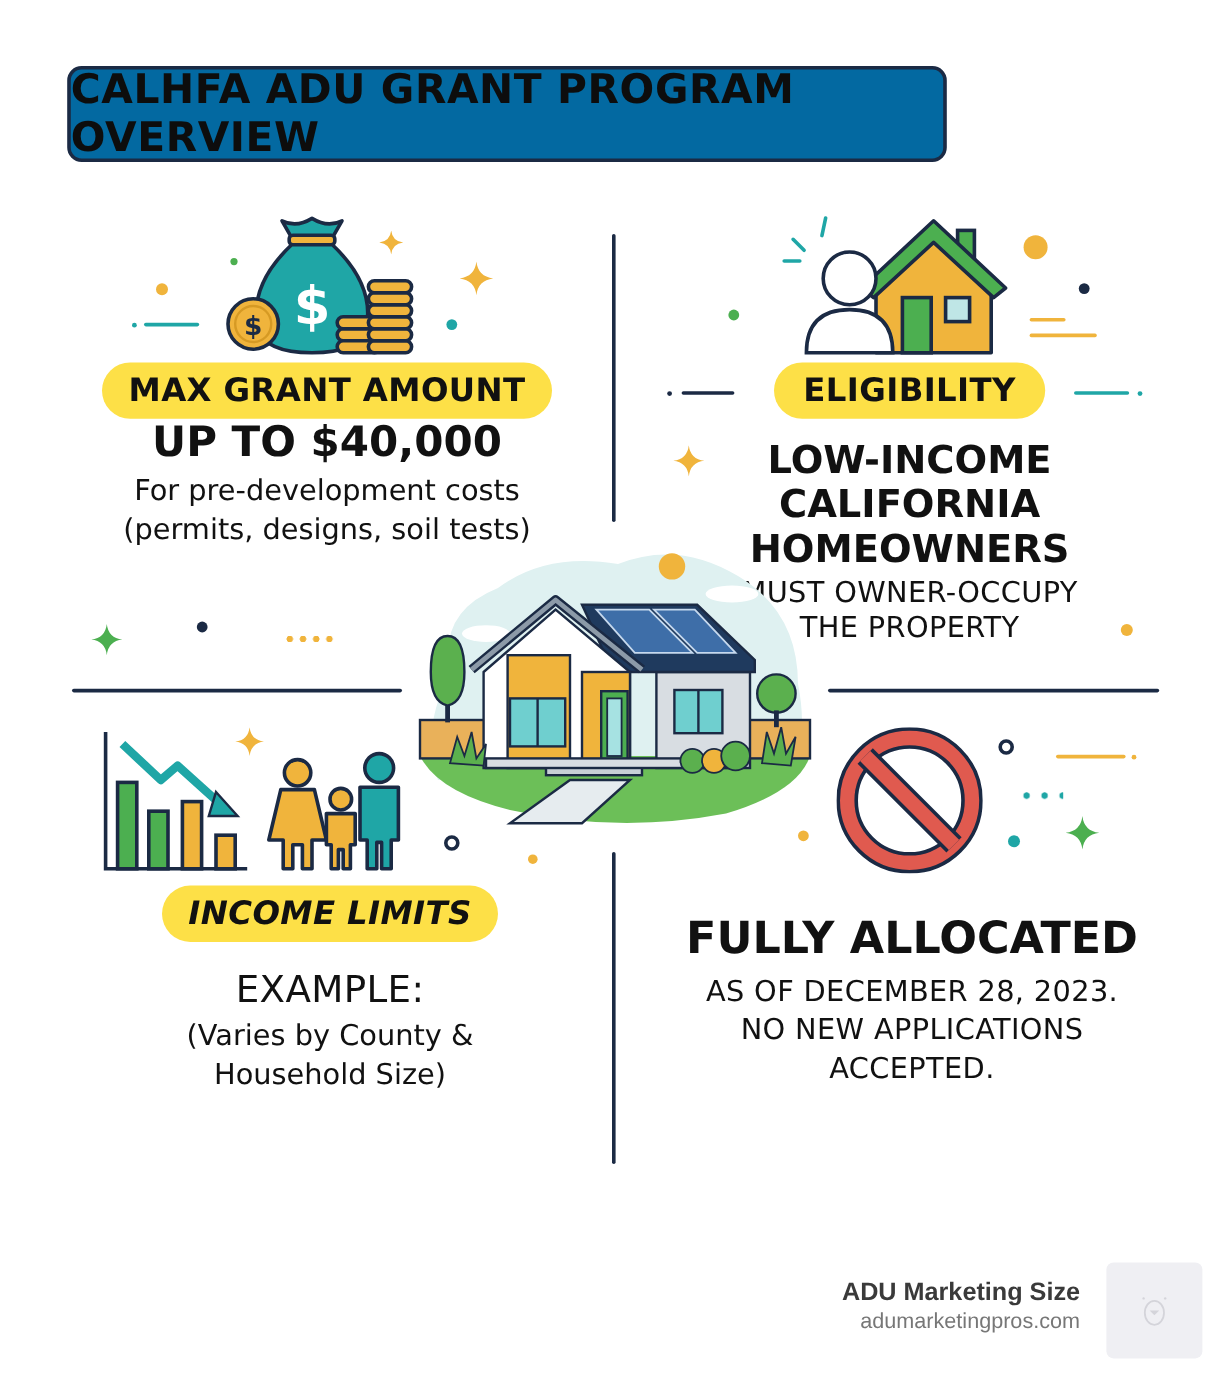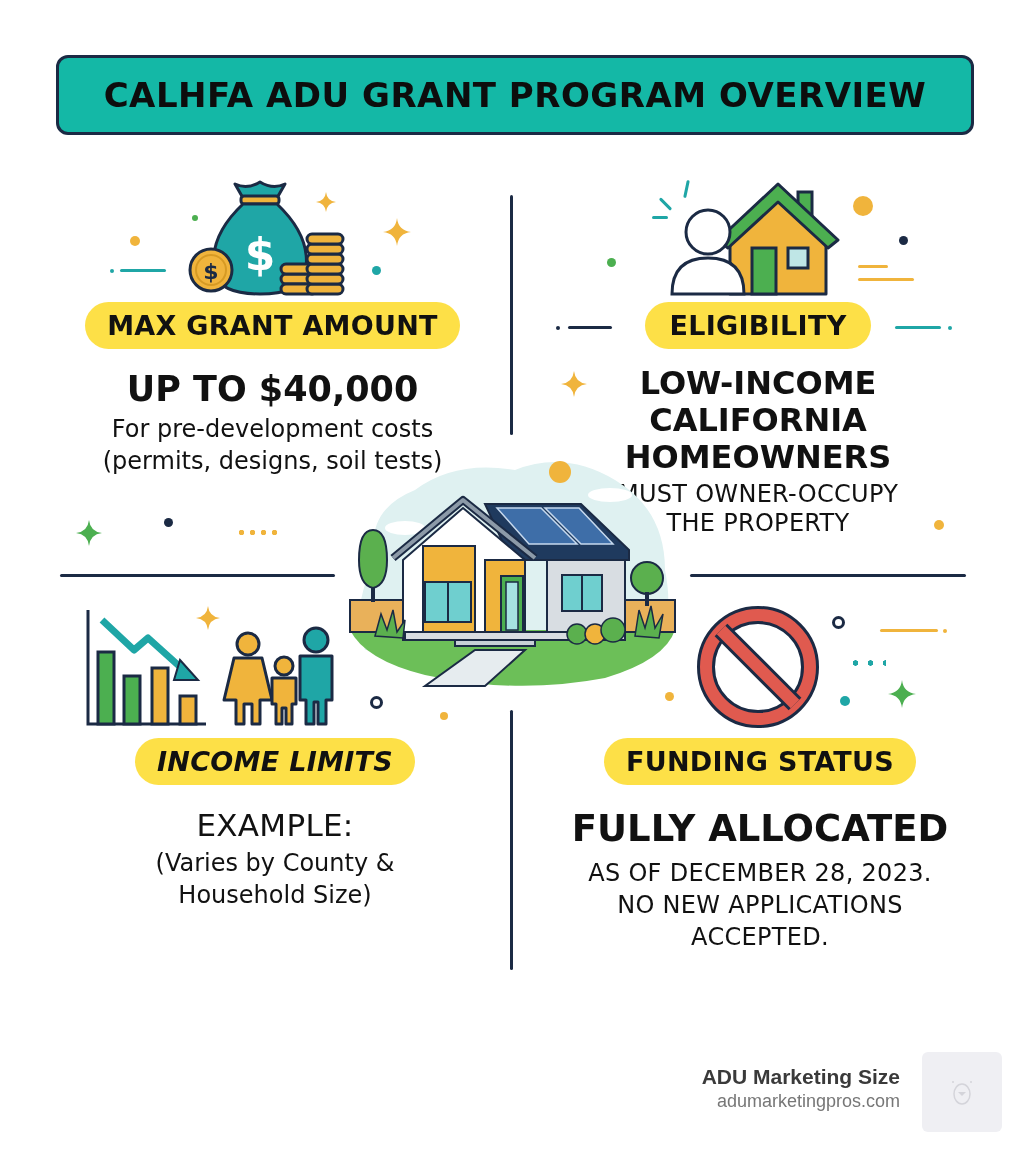--- a/index.html
+++ b/index.html
@@ -1,21 +1,21 @@
 <!DOCTYPE html>
 <html><head>
   <meta charset="utf-8">
   <style>
     * { box-sizing: border-box; margin: 0; padding: 0; }
     html, body { width: 1024px; height: 1154px; background: #ffffff; overflow: hidden; }
     body { position: relative; font-family: "DejaVu Sans", "Liberation Sans", sans-serif; color: #111111; }
 
     .title-box {
-      position: absolute; left: 56px; top: 55px; width: 918px; height: 80px;
-      border: 3px solid #1b2a44; border-radius: 12px; background: #14b8a6;
+      position: absolute; left: 56px; top: 55px; width: 733px; height: 80px;
+      border: 3px solid #1b2a44; border-radius: 12px; background: #0369a1;
       display: flex; align-items: center; justify-content: center;
     }
     .title-box h1 {
       font-family: "DejaVu Sans", sans-serif; font-weight: bold; font-size: 34px;
       letter-spacing: 0.5px; color: #0d0d0d;
     }
 
     .vline { position: absolute; width: 3px; background: #1b2a44; border-radius: 2px; }
     .hline { position: absolute; height: 3px; background: #1b2a44; border-radius: 2px; }
 
@@ -86,21 +86,21 @@
     <path d="M10 0 Q11 9 20 10 Q11 11 10 20 Q9 11 0 10 Q9 9 10 0Z" fill="#f0b43c"></path>
   </svg>
 <div class="deco" style="left:130px; top:236px; width:10px; height:10px; border-radius:50%; background:#f0b43c;"></div>
 <div class="deco" style="left:192px; top:215px; width:6px; height:6px; border-radius:50%; background:#4caf50;"></div>
 <div class="deco" style="left:372px; top:266px; width:9px; height:9px; border-radius:50%; background:#1fa6a6;"></div>
 <div class="deco" style="left:120px; top:269px; width:46px; height:3px; border-radius:2px; background:#1fa6a6;"></div>
 <div class="deco" style="left:110px; top:269px; width:4px; height:4px; border-radius:50%; background:#1fa6a6;"></div>
 
 <div class="quad" style="left:60px; top:302px; width:425px;">
   <div class="pill" style="padding:8px 22px;">MAX GRANT AMOUNT</div>
-  <div class="big" style="margin-top:20px;">UP TO $40,000</div>
+  <div class="big" style="">UP TO $40,000</div>
   <div class="sub" style="margin-top:4px;">For pre-development costs</div>
   <div class="sub">(permits, designs, soil tests)</div>
 </div>
 <svg class="deco" style="left:76px; top:520px;" width="26" height="26" viewBox="0 0 20 20">
     <path d="M10 0 Q11 9 20 10 Q11 11 10 20 Q9 11 0 10 Q9 9 10 0Z" fill="#4caf50"></path>
   </svg>
 <div class="deco" style="left:164px; top:518px; width:9px; height:9px; border-radius:50%; background:#1b2a44;"></div>
 <div class="deco" style="left:236px; top:530px; width:44px; height:5px; background:radial-gradient(circle, #f0b43c 2.5px, transparent 3px) 0 0/11px 5px repeat-x;"></div>
 
 <svg class="icon" style="left:668px; top:178px;" width="175" height="122" viewBox="0 0 175 122">
@@ -231,21 +231,20 @@
 <div class="deco" style="left:880px; top:629px; width:58px; height:3px; background:#f0b43c; border-radius:2px;"></div>
 <div class="deco" style="left:943px; top:629px; width:4px; height:4px; border-radius:50%; background:#f0b43c;"></div>
 <div class="deco" style="left:848px; top:660px; width:38px; height:6px; background:radial-gradient(circle, #1fa6a6 2.5px, transparent 3px) 0 0/15px 6px repeat-x;"></div>
 <svg class="deco" style="left:888px; top:680px;" width="28" height="28" viewBox="0 0 20 20">
     <path d="M10 0 Q11 9 20 10 Q11 11 10 20 Q9 11 0 10 Q9 9 10 0Z" fill="#4caf50"></path>
   </svg>
 <div class="deco" style="left:840px; top:696px; width:10px; height:10px; border-radius:50%; background:#1fa6a6;"></div>
 <div class="deco" style="left:665px; top:692px; width:9px; height:9px; border-radius:50%; background:#f0b43c;"></div>
 
 <div class="quad" style="left:540px; top:738px; width:440px;">
-  <div class="pill" style="padding:8px 22px;">FUNDING STATUS</div>
   <div class="big" style="margin-top:22px; font-size:37px; line-height:44px;">FULLY ALLOCATED</div>
   <div class="caps-sub" style="margin-top:6px; font-size:24px;">AS OF DECEMBER 28, 2023.</div>
   <div class="caps-sub" style="font-size:24px;">NO NEW APPLICATIONS</div>
   <div class="caps-sub" style="font-size:24px;">ACCEPTED.</div>
 </div>
 
 <div class="brand">
   <div class="name">ADU Marketing Size</div>
   <div class="url">adumarketingpros.com</div>
 </div>

